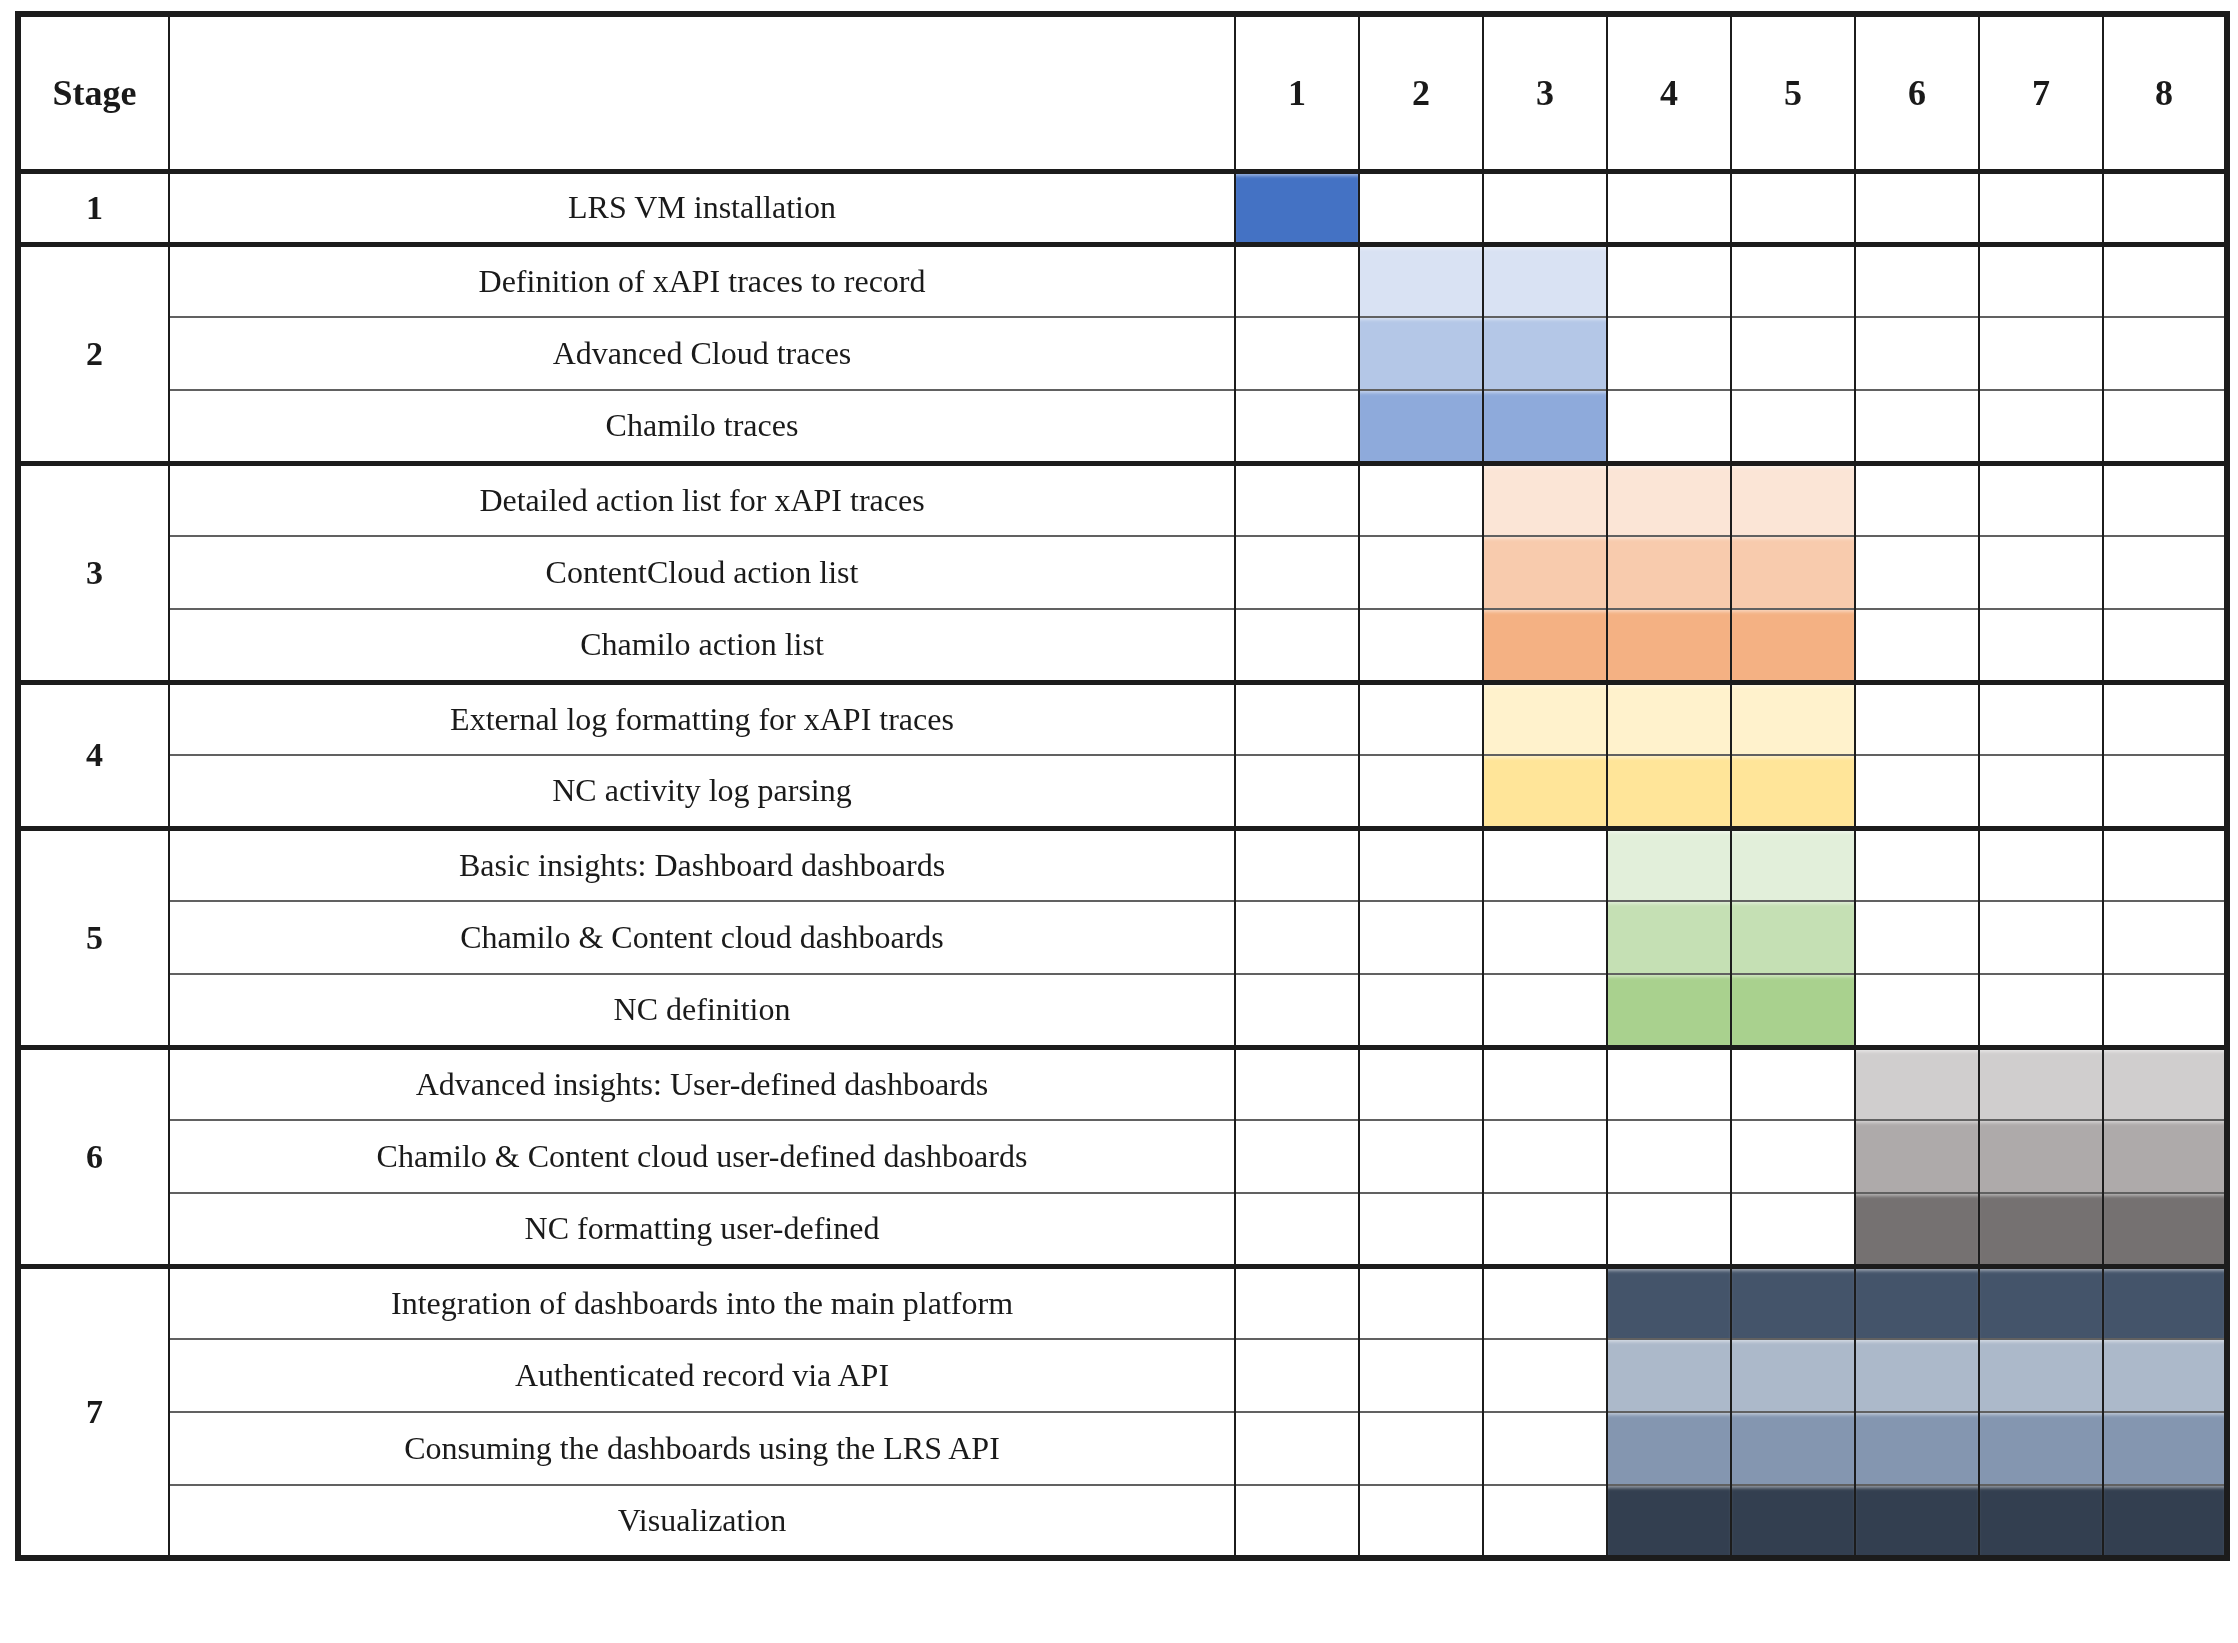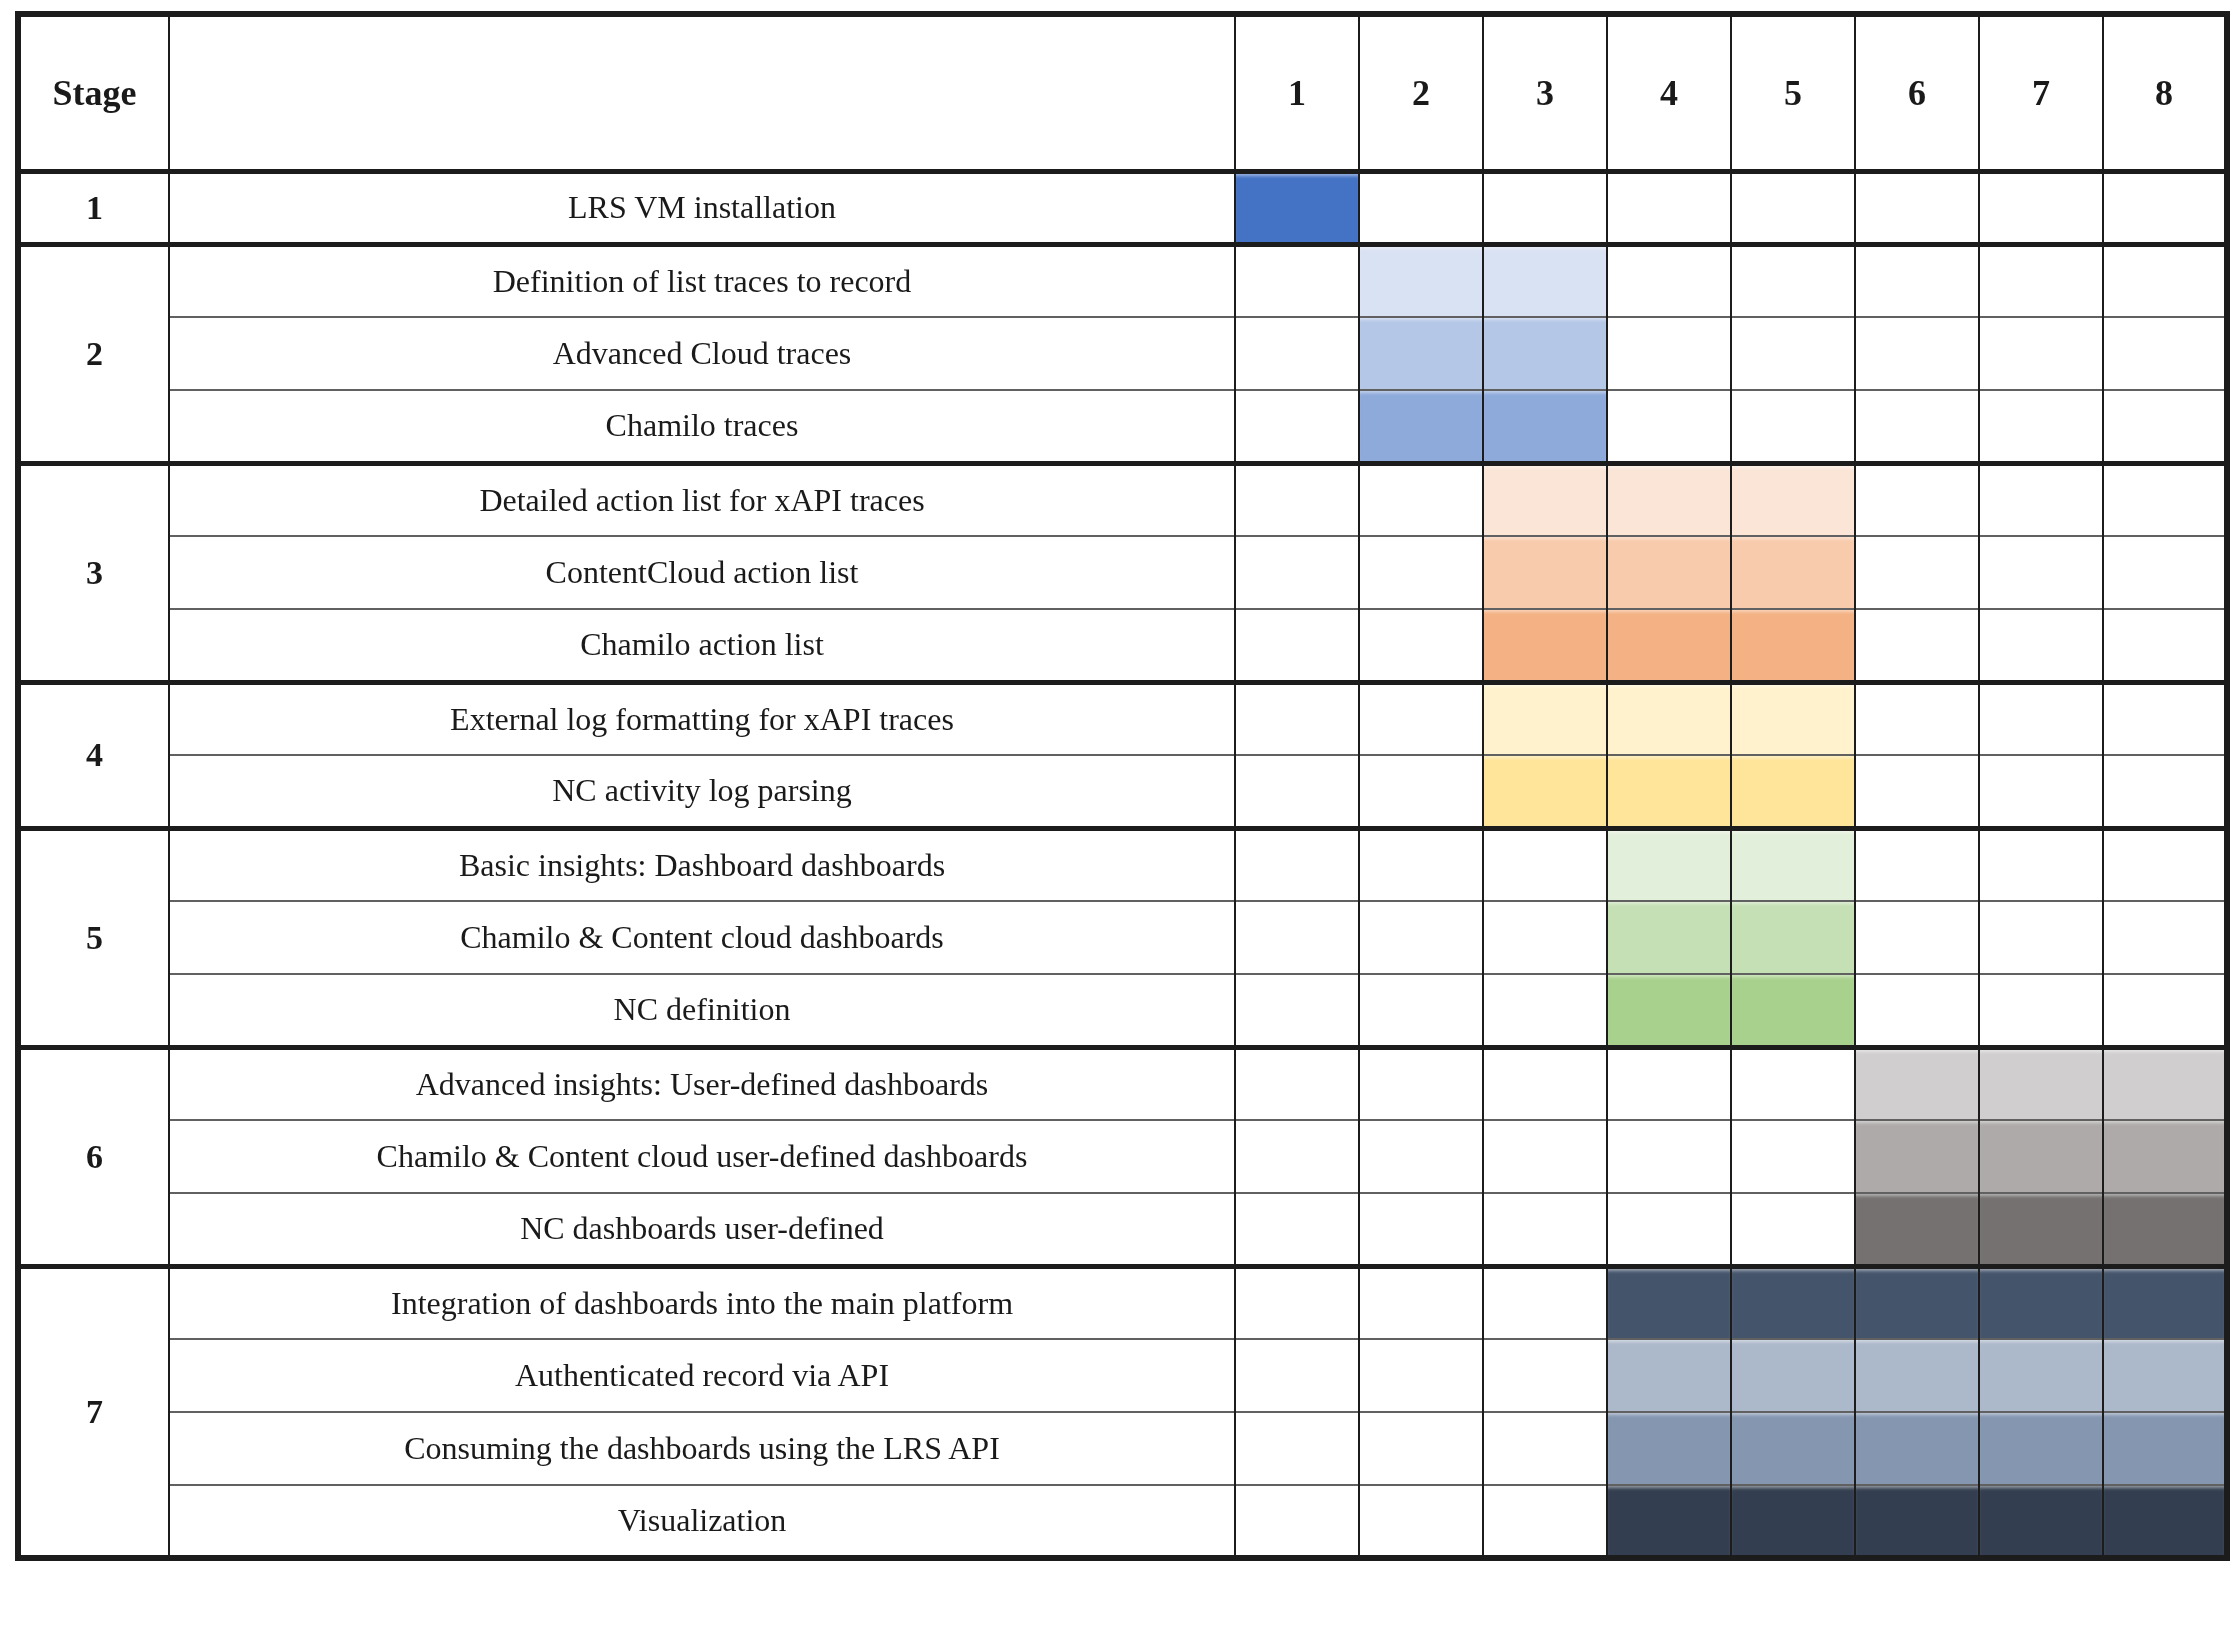--- a/index.html
+++ b/index.html
@@ -87,21 +87,21 @@
           <td></td>
           <td></td>
           <td></td>
           <td></td>
           <td></td>
           <td></td>
           <td></td>
         </tr>
         <tr class="group-start">
           <td class="stage-cell" rowspan="3">2</td>
-          <td class="task-cell">Definition of list traces to record</td>
+          <td class="task-cell">Definition of xAPI traces to record</td>
           <td></td>
           <td class="bar-cell" style="background: rgb(217, 226, 243);"></td>
           <td class="bar-cell" style="background: rgb(217, 226, 243);"></td>
           <td></td>
           <td></td>
           <td></td>
           <td></td>
           <td></td>
         </tr>
         <tr>
@@ -234,21 +234,21 @@
           <td></td>
           <td></td>
           <td></td>
           <td></td>
           <td></td>
           <td class="bar-cell" style="background: rgb(174, 170, 170);"></td>
           <td class="bar-cell" style="background: rgb(174, 170, 170);"></td>
           <td class="bar-cell" style="background: rgb(174, 170, 170);"></td>
         </tr>
         <tr>
-          <td class="task-cell">NC dashboards user-defined</td>
+          <td class="task-cell">NC formatting user-defined</td>
           <td></td>
           <td></td>
           <td></td>
           <td></td>
           <td></td>
           <td class="bar-cell" style="background: rgb(117, 113, 113);"></td>
           <td class="bar-cell" style="background: rgb(117, 113, 113);"></td>
           <td class="bar-cell" style="background: rgb(117, 113, 113);"></td>
         </tr>
         <tr class="group-start">

